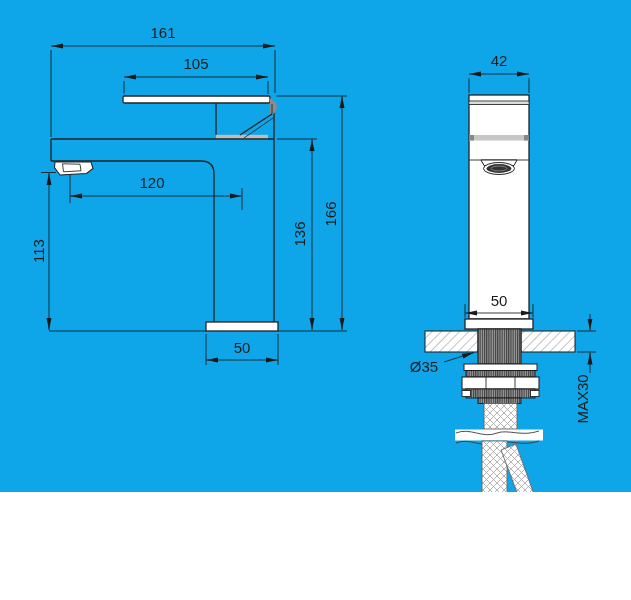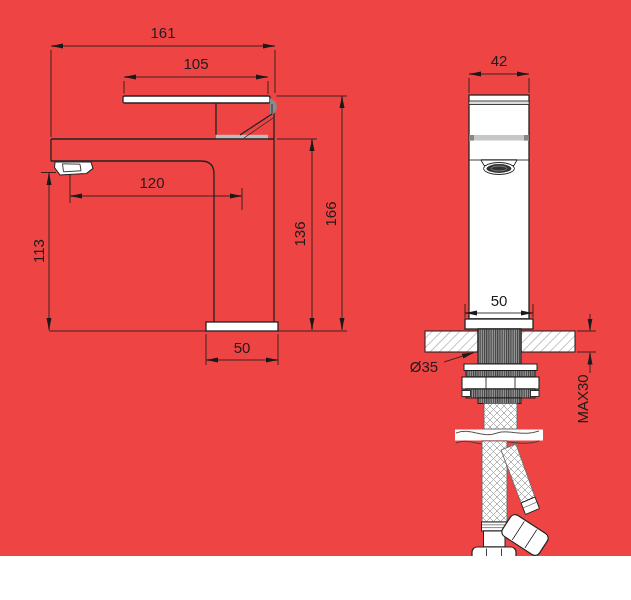--- a/index.html
+++ b/index.html
@@ -1,16 +1,16 @@
 <!DOCTYPE html>
 <html><head>
 <meta charset="utf-8">
 <style>
   html,body{margin:0;padding:0;background:#fff;}
-  .canvas{position:relative;width:631px;height:556px;background:#ef4444;overflow:hidden;
+  .canvas{position:relative;width:631px;height:492px;background:#0ea5e9;overflow:hidden;
           font-family:"Liberation Sans", sans-serif;}
   svg text{font-family:"Liberation Sans", sans-serif;font-size:15px;fill:#1c1c1c;}
   .obj{stroke:#222;stroke-width:1.3;fill:none;}
   .objfill{stroke:#222;stroke-width:1.3;fill:#fff;}
   .thin{stroke:#2b2b2b;stroke-width:0.9;fill:none;}
   .dim{stroke:#1a1a1a;stroke-width:0.85;fill:none;}
 </style>
 </head>
 <body>
 

